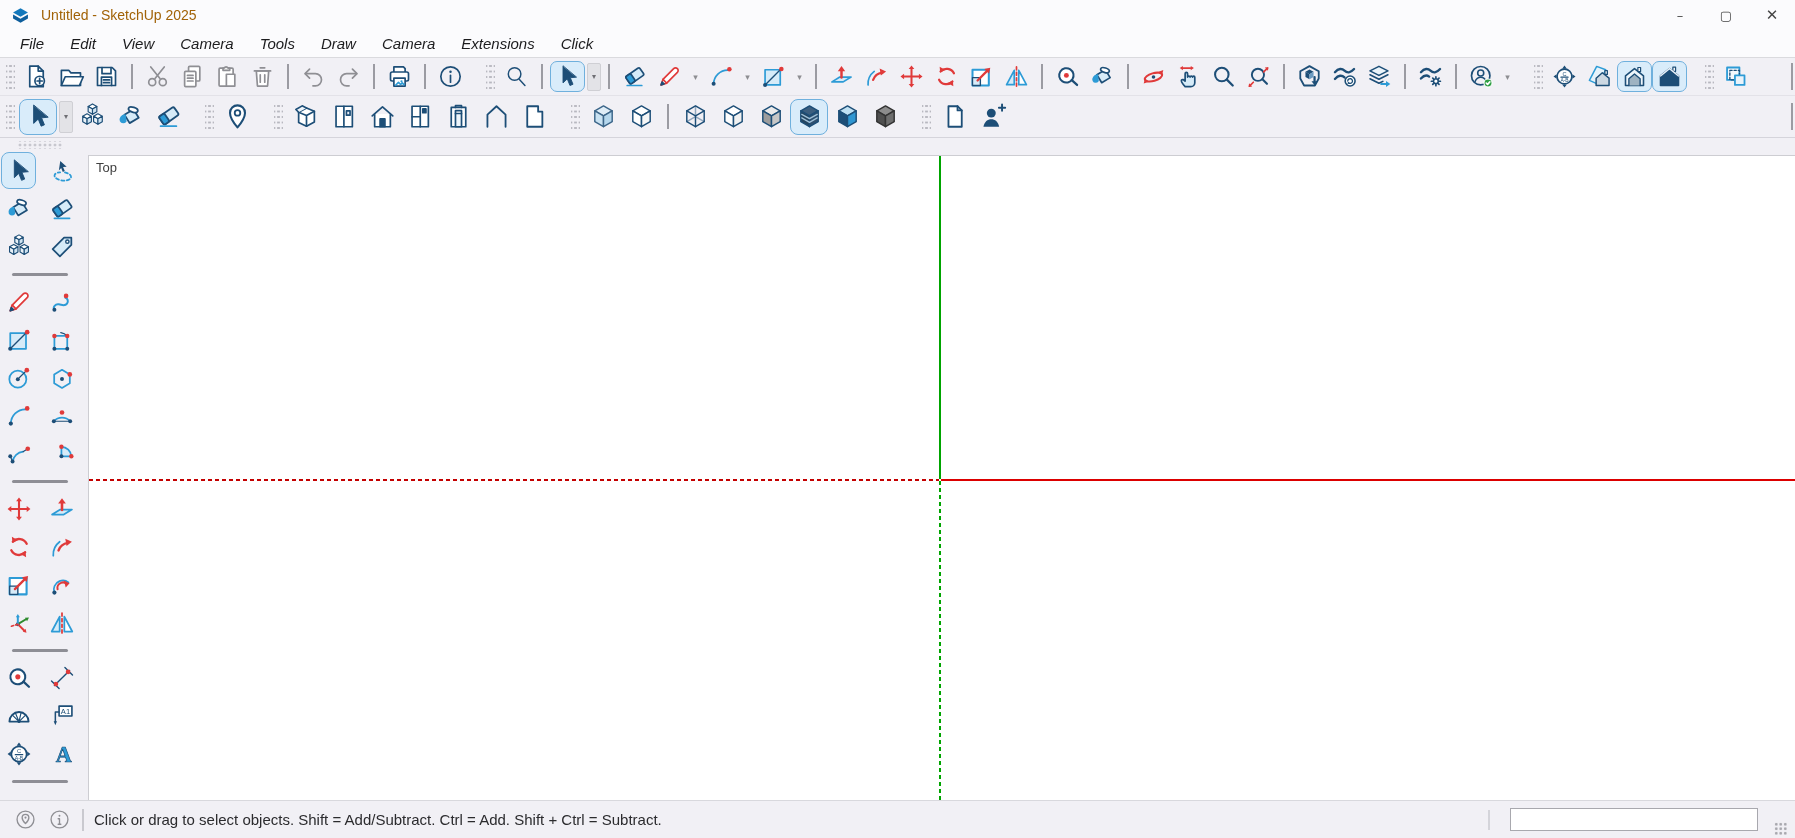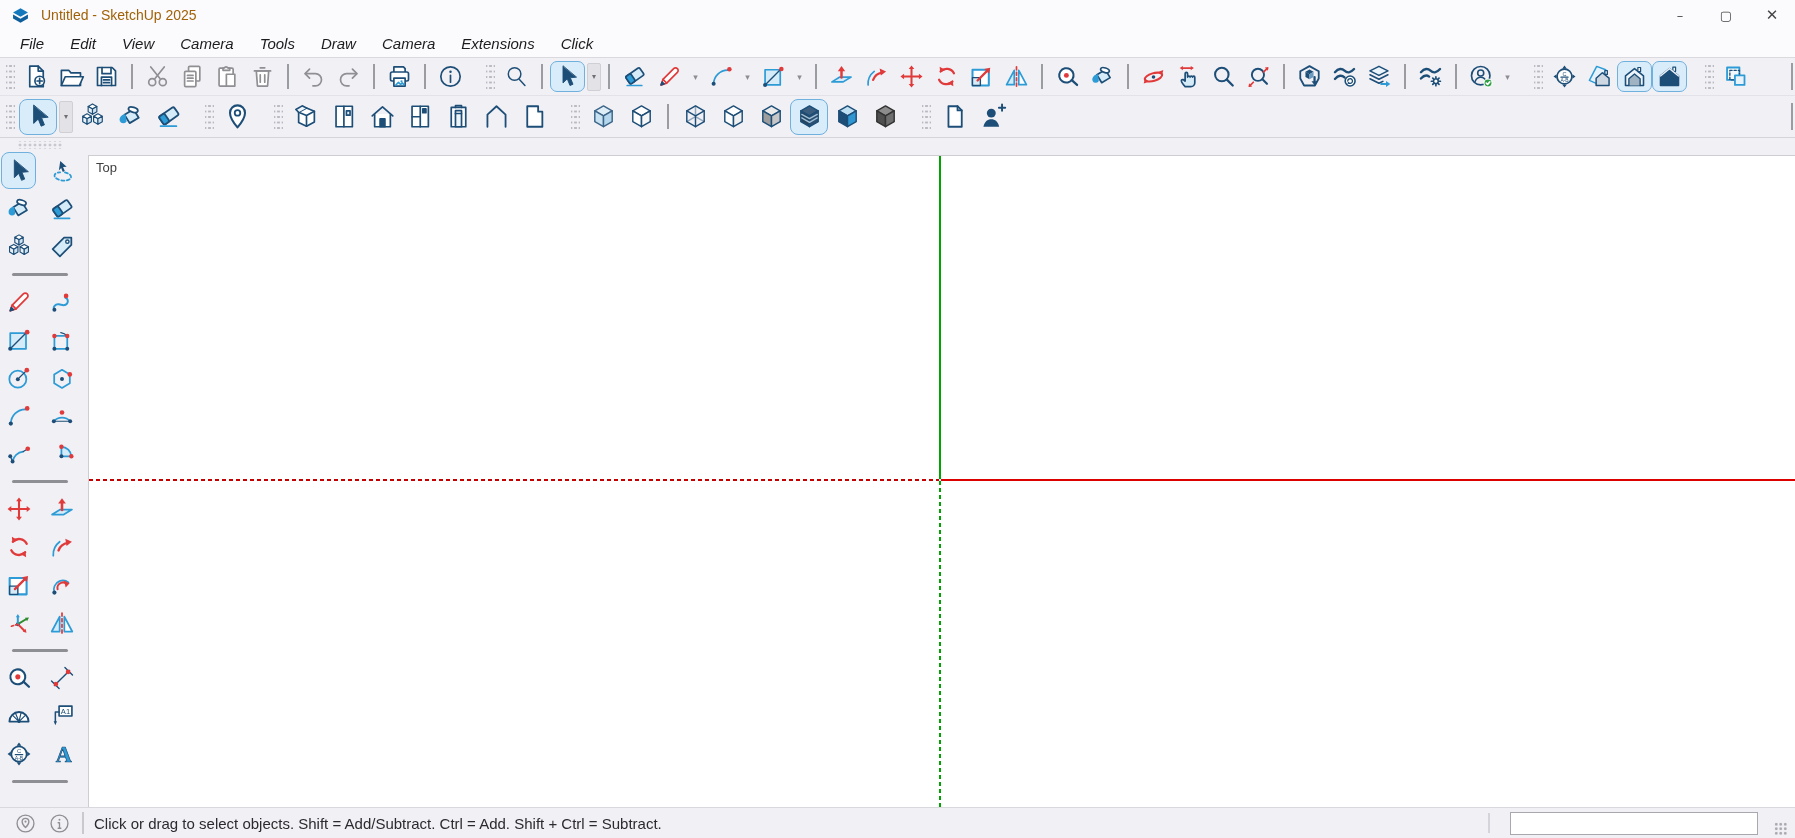--- a/index.html
+++ b/index.html
@@ -50,21 +50,21 @@
 
   .canvas{position:absolute;left:88px;top:17px;right:0;bottom:0;background:#ffffff;border-left:1px solid #cdcdd2;border-top:1px solid #cdcdd2;}
   .view-label{position:absolute;left:7px;top:4px;font-size:13px;color:#404040;}
   .axis{position:absolute;}
   .axis.g-solid{left:850px;top:0;width:2px;height:323px;background:#00a400;}
   .axis.g-dash{left:850px;top:325px;bottom:0;width:2px;background:repeating-linear-gradient(180deg,#00a400 0 4px,transparent 4px 7px);}
   .axis.r-solid{left:852px;right:0;top:323px;height:2px;background:#dc0000;}
   .axis.r-dash{left:0;top:323px;width:850px;height:2px;background:repeating-linear-gradient(90deg,#c40000 0 4px,transparent 4px 7px);}
 
   
-  .statusbar{height:31px;background:#f1f0f5;border-top:1px solid #d8d8dd;display:flex;align-items:center;padding:0 8px;font-size:15px;color:#2b2b2e;flex:0 0 auto;}
+  .statusbar{height:38px;background:#f1f0f5;border-top:1px solid #d8d8dd;display:flex;align-items:center;padding:0 8px;font-size:15px;color:#2b2b2e;flex:0 0 auto;}
   .st-icon{width:26px;height:26px;border:none;background:transparent;padding:0;margin:0 4px;display:flex;align-items:center;justify-content:center;}
   .st-icon svg{width:23px;height:23px;}
   .st-sep{width:2px;height:22px;background:#c9c9cf;margin:0 10px 0 6px;}
   .measure-wrap{margin-left:auto;display:flex;align-items:center;height:100%;}
   .measure-sep{width:2px;height:20px;background:#d4d4da;margin-right:20px;}
   .measure-input{width:248px;height:23px;border:1px solid #a8a8ae;background:#fff;margin-right:16px;font-size:13px;padding:0 4px;font-family:"Liberation Sans",sans-serif;}
   .resize-grip{width:13px;height:13px;align-self:flex-end;margin-bottom:3px;background-image:radial-gradient(circle,#a6a6ac 1.2px,transparent 1.4px);background-size:4.5px 4.5px;}
 </style>
 </head>
 <body>

